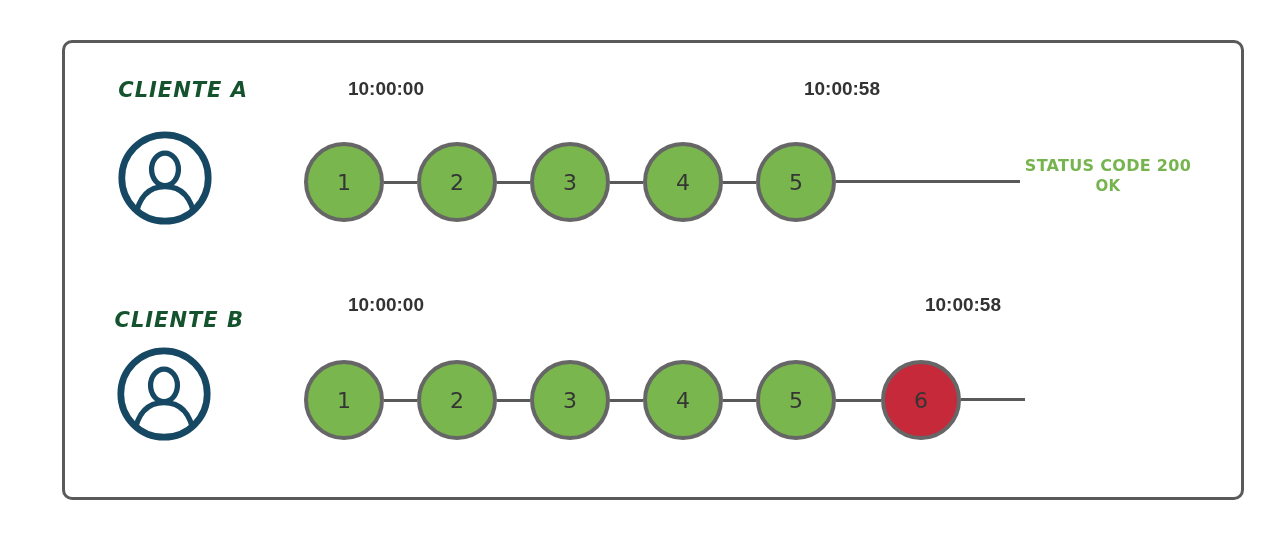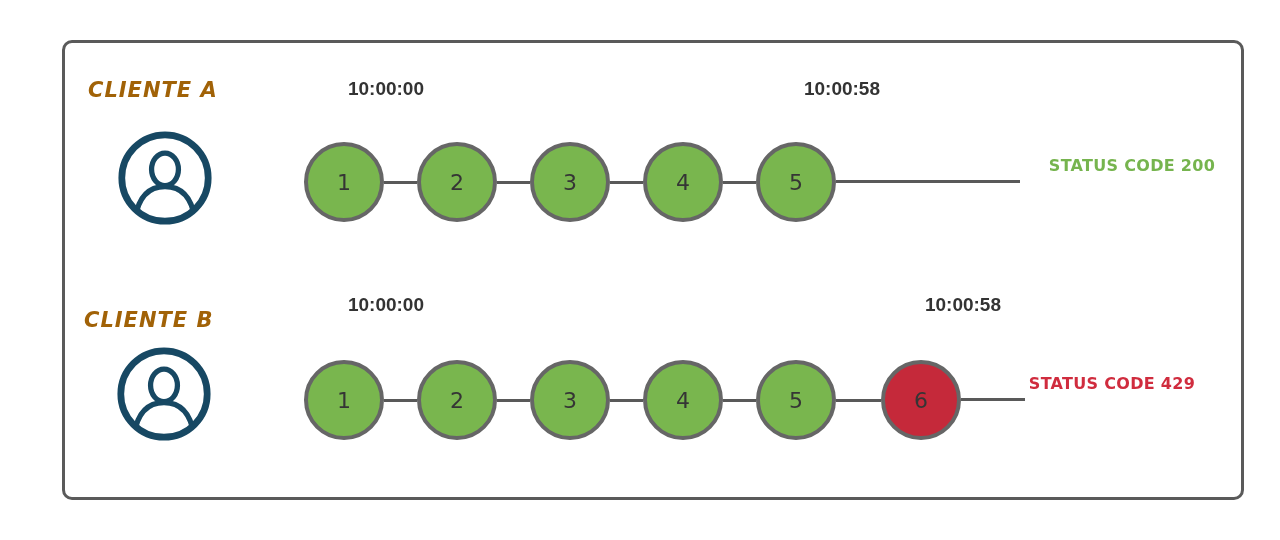--- a/index.html
+++ b/index.html
@@ -21,27 +21,27 @@
     top: 40px;
     width: 1176px;
     height: 454px;
     border: 3px solid var(--c-frame, #5a5a5a);
     border-radius: 10px;
     background: #ffffff;
   }
   .client-label {
     position: absolute;
     width: 160px;
-    text-align: left;
+    text-align: right;
     font-family: "DejaVu Sans", sans-serif;
     font-weight: 700;
     font-style: italic;
     font-size: 21px;
     letter-spacing: 1px;
-    color: #a16207;
+    color: #14532d;
     white-space: nowrap;
   }
   .client-label.row-a { left: 88px; top: 78px; }
   .client-label.row-b { left: 84px; top: 308px; }
 
   .avatar {
     position: absolute;
     width: 96px;
     height: 96px;
   }
@@ -111,21 +111,21 @@
     text-align: center;
     font-family: "DejaVu Sans", sans-serif;
     font-weight: 700;
     font-size: 16px;
     letter-spacing: 0.3px;
     line-height: 20px;
     white-space: nowrap;
   }
   .status.ok    { color: var(--c-status-ok, #76b44e); }
   .status.error { color: var(--c-status-err, #d02c3e); }
-  .status-a { left: 1022px; top: 156px; width: 172px; margin-left: 24px; }
+  .status-a { left: 1022px; top: 156px; width: 172px; }
   .status-b { left: 1022px; top: 374px; width: 180px; }
   .status .msg { font-size: 15px; }
 </style>
 </head>
 <body>
 
 <div class="canvas">
   <div class="frame"></div>
 
   <div class="client-label row-a">CLIENTE A</div>
@@ -157,20 +157,21 @@
       <div class="connector"></div>
       <div class="circle ok">4</div>
       <div class="connector"></div>
       <div class="circle ok">5</div>
     </div>
 
   <div class="trail trail-a"></div>
 
   <div class="status status-a ok">
     <div>STATUS CODE 200</div>
+    <div class="msg">OK</div>
   </div>
 
   <div class="client-label row-b">CLIENTE B</div>
 
   <div class="avatar row-b">
     <svg viewBox="0 0 100 100">
       <defs>
         <clipPath id="avclip-b">
             <circle cx="50" cy="50" r="43"></circle>
           </clipPath>
@@ -196,15 +197,14 @@
       <div class="circle ok">4</div>
       <div class="connector"></div>
       <div class="circle ok">5</div>
       <div class="connector"></div>
       <div class="circle error">6</div>
     </div>
 
   <div class="trail trail-b"></div>
 
   <div class="status status-b error">
-    <div>STATUS CODE 429</div>
   </div>
 </div>
 
 </body></html>

